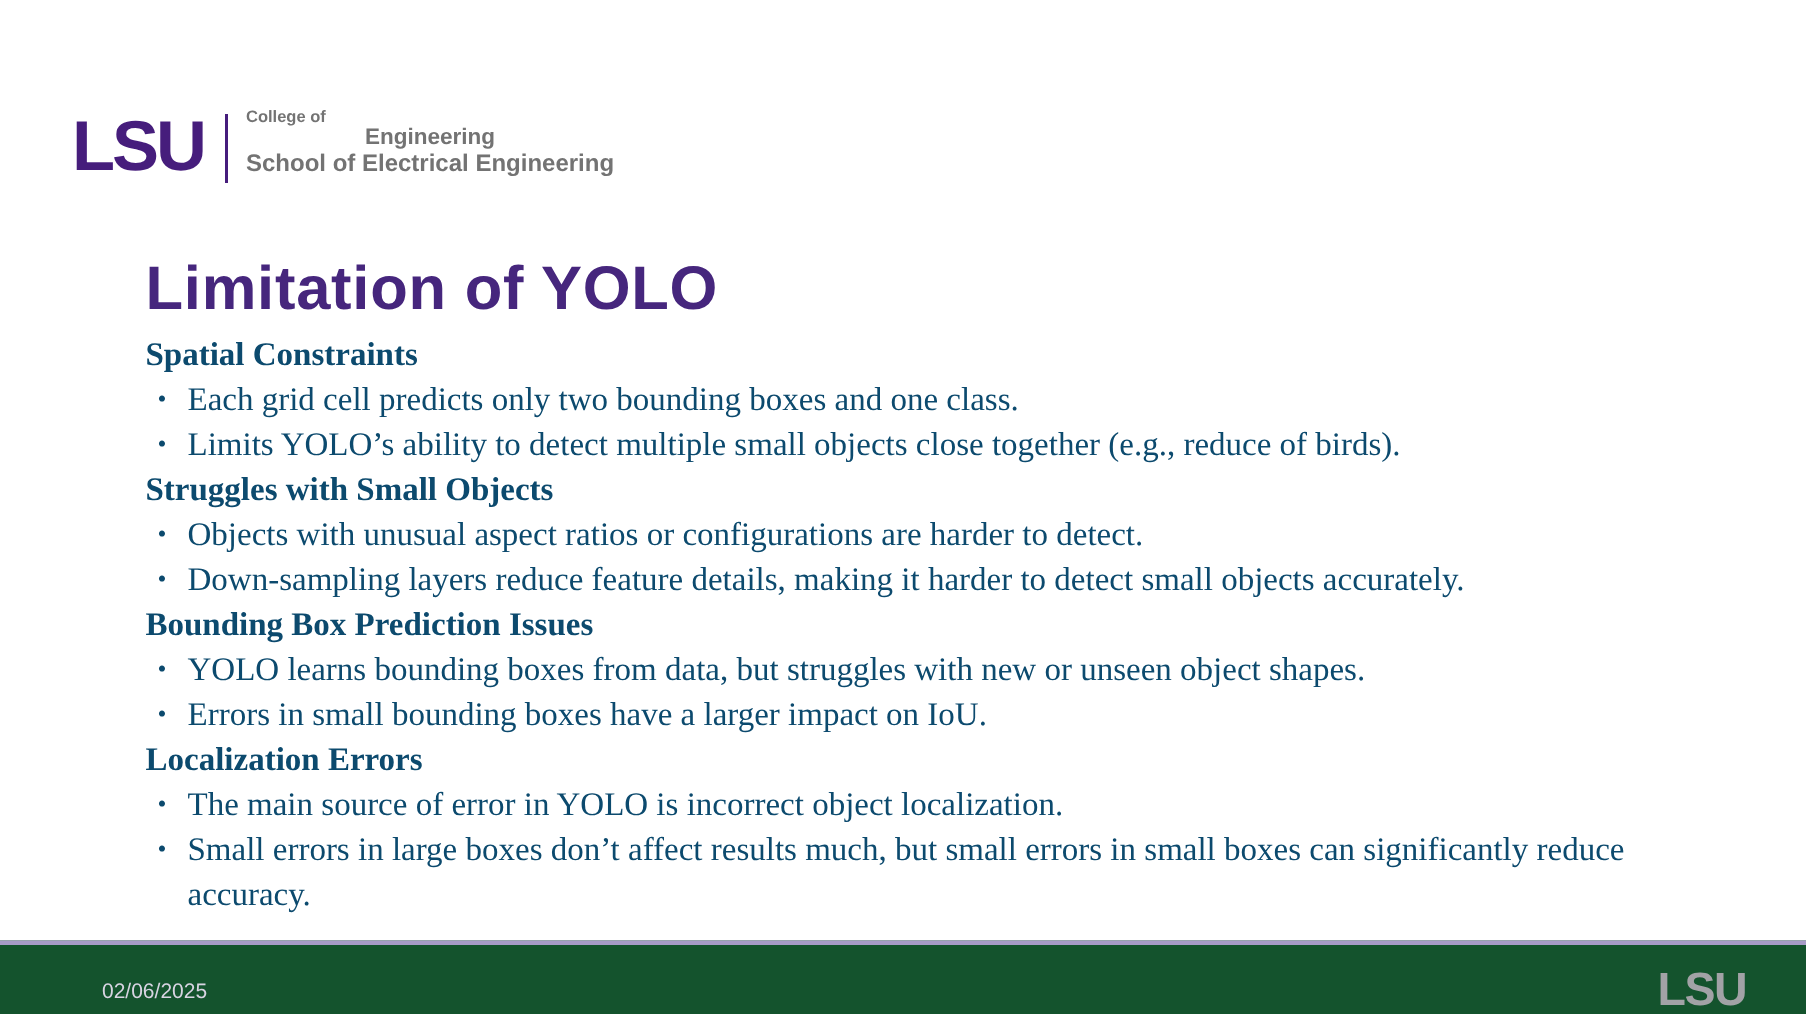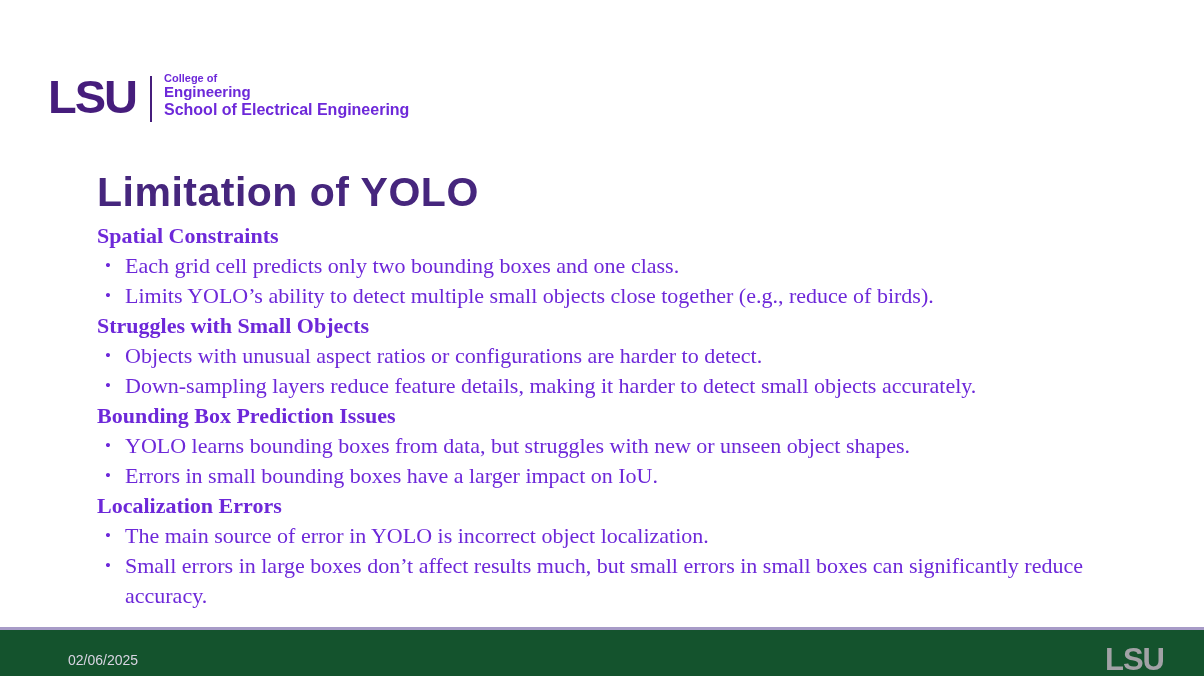--- a/index.html
+++ b/index.html
@@ -35,32 +35,33 @@
     margin-top: 2px;
   }
   .logo-divider {
     width: 2px;
     height: 46px;
     background: #461d7c;
     margin: 4px 12px 0 14px;
   }
   .logo-text {
     font-family: "Liberation Sans", sans-serif;
-    color: #6d28d9;
+    color: #737373;
     padding-top: 0;
   }
   .logo-college-prefix {
     font-size: 11px;
     font-weight: 700;
     line-height: 12px;
   }
   .logo-college-name {
     font-size: 15px;
     font-weight: 700;
     line-height: 16px;
+    text-align: center;
   }
   .logo-school {
     font-size: 16px;
     font-weight: 600;
     line-height: 19px;
   }
 
   
   .title {
     position: absolute;
@@ -74,21 +75,21 @@
   }
 
   
   .content {
     position: absolute;
     top: 206px;
     left: 97px;
     width: 1070px;
     font-size: 22px;
     line-height: 30px;
-    color: #6d28d9;
+    color: #0c4a6e;
   }
   .section-heading {
     font-weight: 700;
   }
   .bullet {
     display: flex;
     align-items: flex-start;
   }
   .bullet .dot {
     width: 14px;

